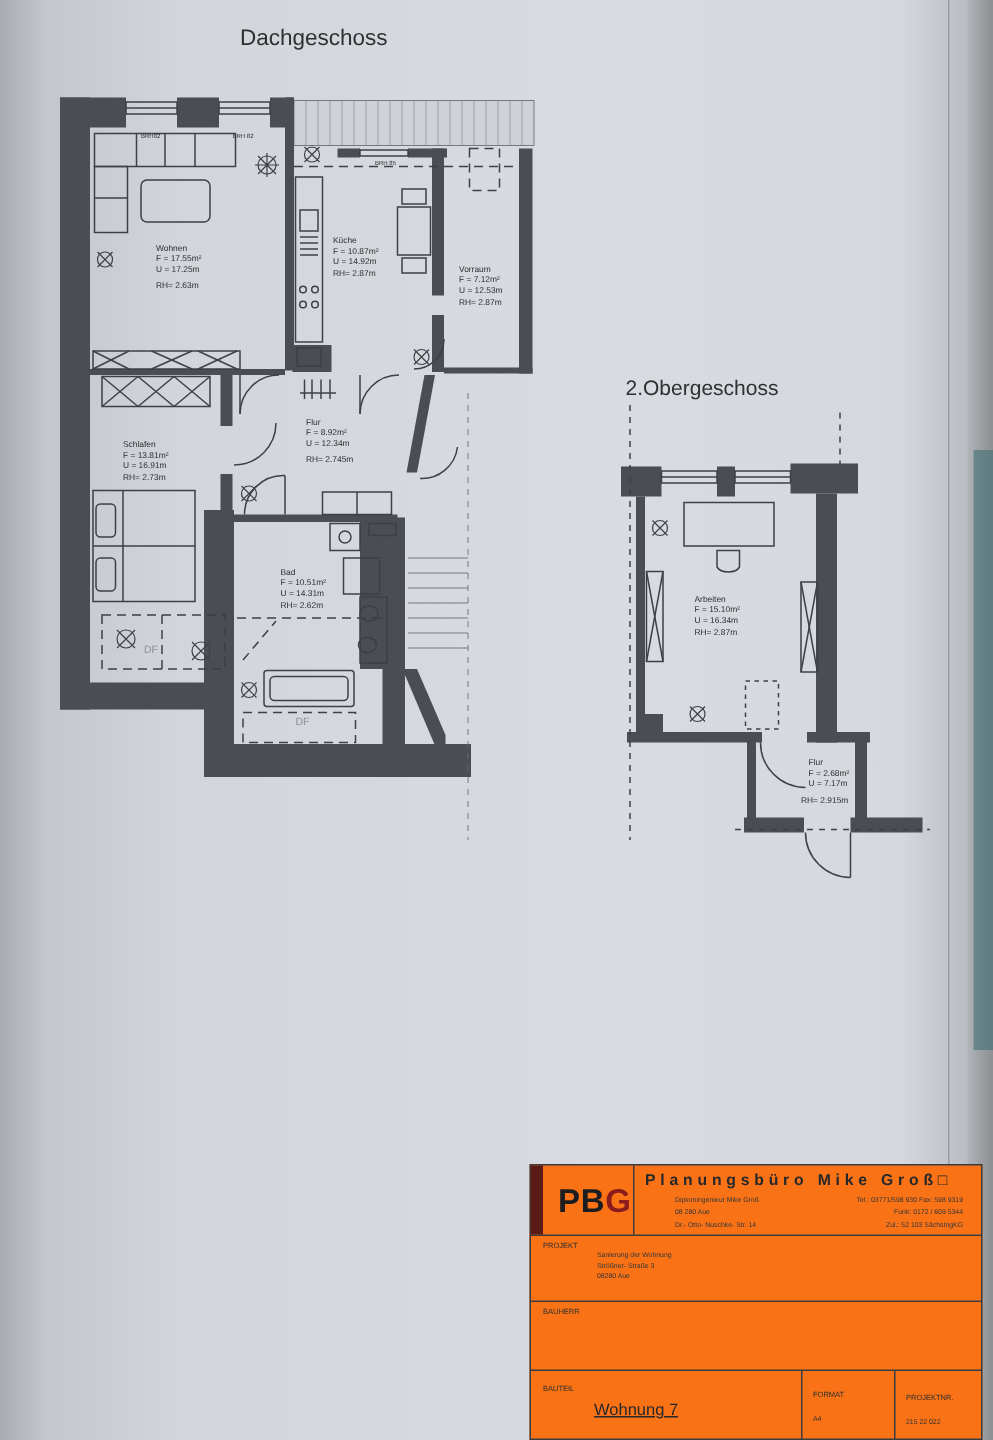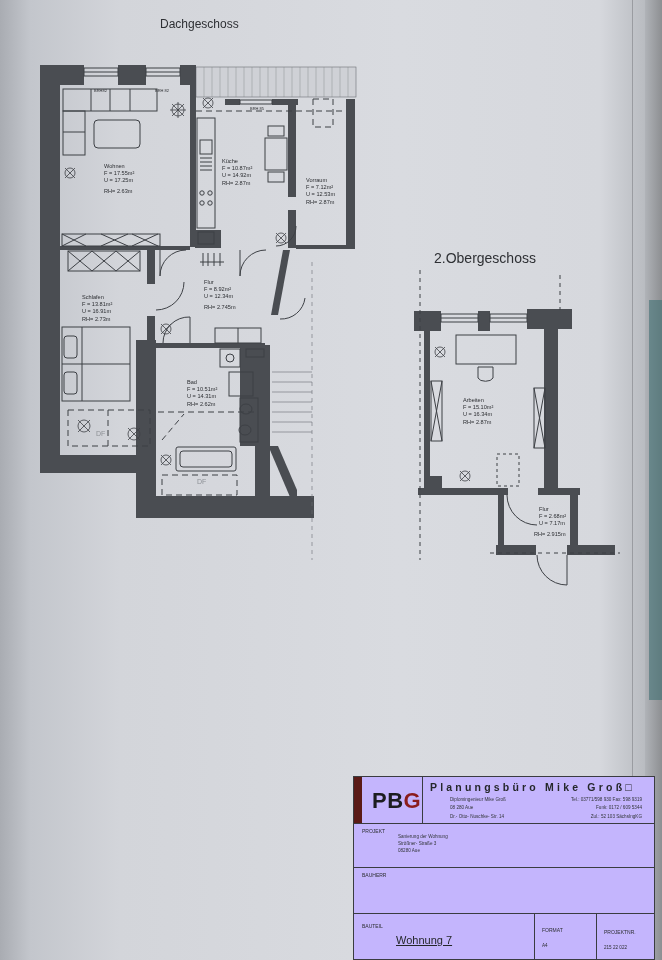--- a/index.html
+++ b/index.html
@@ -4,50 +4,50 @@
 <style>
   html, body { margin:0; padding:0; }
   body {
     width:662px; height:960px; overflow:hidden; position:relative;
     background: linear-gradient(90deg, #a9acb2 0px, #c3c6cc 30px, #d3d5da 120px, #d9dbe0 400px, #d6d8dd 600px, #b9bcc1 645px, #8a8c8f 662px);
     font-family: "Liberation Sans", sans-serif; color:#2b2d31;
   }
   .sheet-edge { position:absolute; left:632px; top:0; width:1px; height:960px; background:#9a9ca1; }
   .side-strip { position:absolute; left:645px; top:0; width:17px; height:960px; background:linear-gradient(90deg,#b0b3b8,#8d8f92); }
   .side-strip .teal { position:absolute; left:4px; top:300px; width:13px; height:400px; background:#3f6f73; opacity:.6; }
-  .floor-title { position:absolute; font-size:12px; color:#2e3034; }
+  .floor-title { position:absolute; font-size:15px; color:#2e3034; }
   svg { position:absolute; left:0; top:0; }
   .wall { fill:#4a4d52; }
   .thin { stroke:#3d4045; stroke-width:1; fill:none; }
   .dash { stroke:#3d4045; stroke-width:1; fill:none; stroke-dasharray:6 4; }
   .lbl { position:absolute; font-size:5.6px; line-height:7.2px; color:#2c2e32; white-space:nowrap; }
   .lbl div { margin:0; }
   .lbl .gap { margin-top:3px; }
   
-  .tb { position:absolute; left:353px; top:776px; width:302px; height:184px; border:1px solid #3a3c40; background:#c4b5fd; box-sizing:border-box; }
+  .tb { position:absolute; left:353px; top:776px; width:302px; height:184px; border:1px solid #3a3c40; background:#f97316; box-sizing:border-box; }
   .tb-row { position:absolute; left:0; width:100%; border-bottom:1px solid #3a3c40; box-sizing:border-box; }
   .logo-box { position:absolute; left:0; top:0; width:68px; height:46px; border-right:1px solid #3a3c40; }
   .logo-bar { position:absolute; left:0; top:0; width:8px; height:46px; background:#5a1a16; }
   .logo-text { position:absolute; left:18px; top:11px; font-size:22px; font-weight:bold; color:#1c1d20; letter-spacing:.5px; }
   .logo-text .g { color:#8a1c1c; }
   .firm { position:absolute; left:76px; top:4px; font-size:10.5px; font-weight:bold; letter-spacing:3.2px; color:#25272b; }
   .small { position:absolute; font-size:4.6px; line-height:8.3px; color:#33363a; white-space:nowrap; }
   .caption { position:absolute; font-size:5px; color:#2c2e32; }
   .big { position:absolute; font-size:11px; color:#25272b; }
 </style>
 </head>
 <body>
 
 <div class="sheet-edge"></div>
 <div class="side-strip">
     <div class="teal"></div>
   </div>
 
 <div class="floor-title" style="left:160px;top:17px;">Dachgeschoss</div>
-<div class="floor-title" style="left:434px;top:250px;font-size:14px;">2.Obergeschoss</div>
+<div class="floor-title" style="left:417px;top:250px;font-size:14px;">2.Obergeschoss</div>
 
 <svg width="662" height="960">
 
   <g>
     <rect x="196" y="67" width="160" height="30" fill="#cfd1d6" stroke="#6d7075" stroke-width=".6"></rect>
     <g stroke="#7a7d82" stroke-width=".4">
       <line x1="204" y1="67" x2="204" y2="97"></line>
         <line x1="212" y1="67" x2="212" y2="97"></line>
         <line x1="220" y1="67" x2="220" y2="97"></line>
       <line x1="228" y1="67" x2="228" y2="97"></line>

